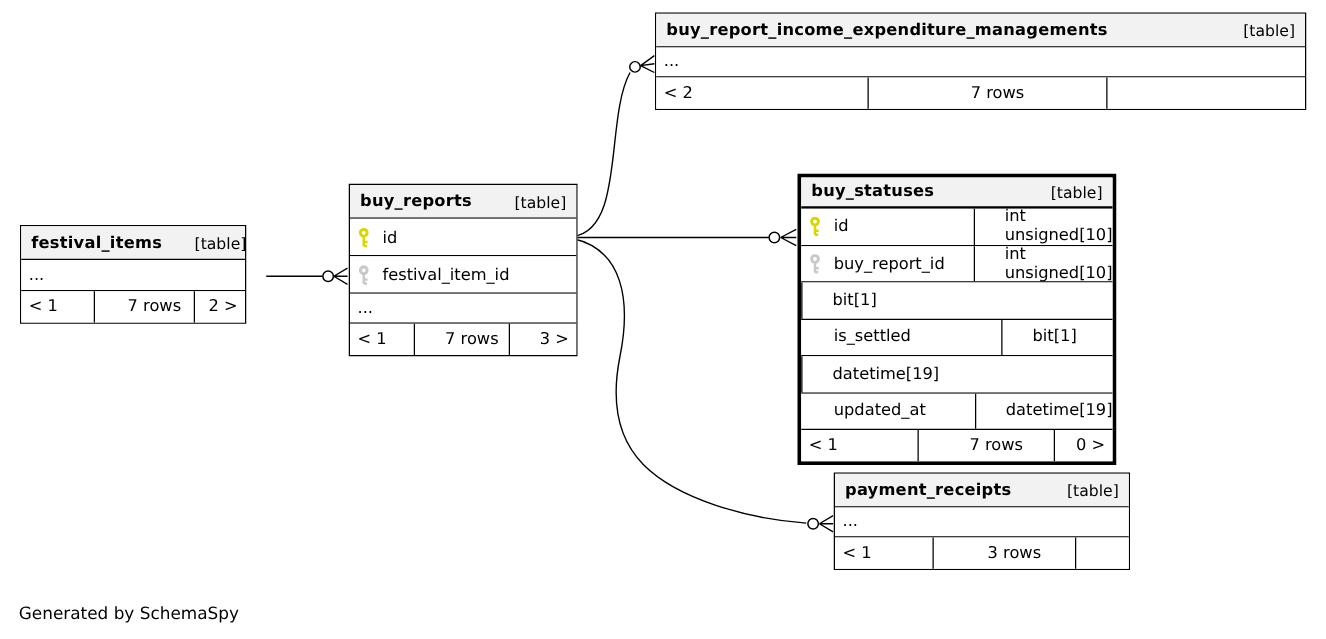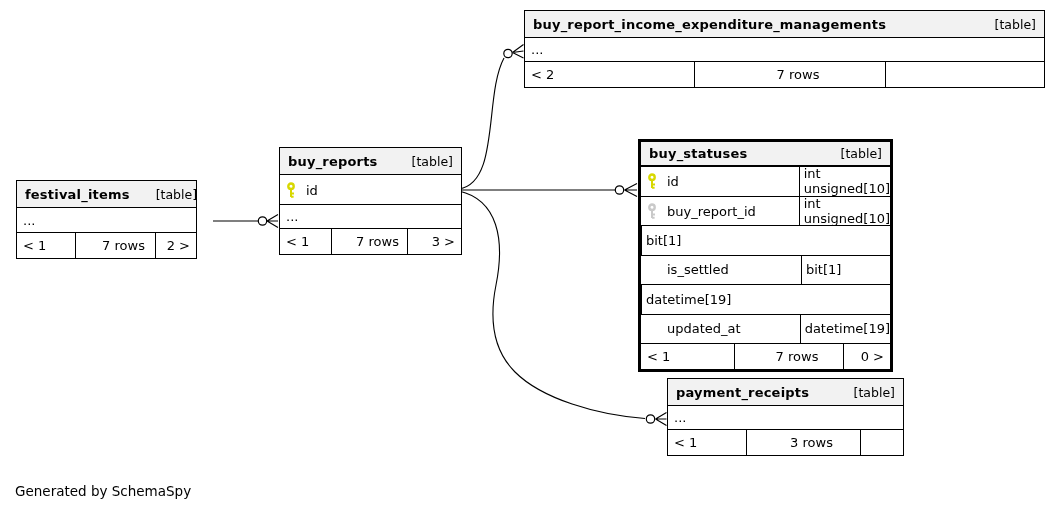--- a/index.html
+++ b/index.html
@@ -46,21 +46,21 @@
     box-sizing: border-box;
     background: #fff;
   }
   .row:last-child { border-bottom: none; }
   .name-cell { display: flex; align-items: flex-end; padding-left: 6px; box-sizing: border-box; }
   .key-gutter { width: 20px; display: inline-flex; align-items: center; justify-content: flex-start; }
   .key-icon.pk { color: var(--pk-key); }
   .key-icon.fk { color: var(--fk-key); }
   .type-cell {
     border-left: 1px solid var(--line);
-    padding-left: 4px;
+    padding-left: 24px;
     align-self: stretch;
     display: flex; align-items: center;
     flex: 1;
     box-sizing: border-box;
   }
   .ellipsis-row { padding-left: 6px; height: 24px; }
   .tbl-footer {
     display: flex; align-items: stretch;
     font-size: 13px;
     height: 25px;
@@ -152,20 +152,31 @@
     <span class="name-cell">
       <span class="key-gutter">
           <svg class="key-icon pk" width="10" height="16" viewBox="0 0 10 16">
             <circle cx="5" cy="4.2" r="2.7" fill="none" stroke="currentColor" stroke-width="2.4"></circle>
             <path d="M5 7 V15 M5 11.5 H8 M5 14.7 H7.6" stroke="currentColor" stroke-width="2" fill="none"></path>
           </svg>
         </span>
       <span>id</span>
     </span>
   </div>
+  <div class="row col-row">
+    <span class="name-cell">
+      <span class="key-gutter">
+          <svg class="key-icon fk" width="10" height="16" viewBox="0 0 10 16">
+            <circle cx="5" cy="4.2" r="2.7" fill="none" stroke="currentColor" stroke-width="2.4"></circle>
+            <path d="M5 7 V15 M5 11.5 H8 M5 14.7 H7.6" stroke="currentColor" stroke-width="2" fill="none"></path>
+          </svg>
+        </span>
+      <span>festival_item_id</span>
+    </span>
+  </div>
   <div class="row ellipsis-row">...</div>
   <div class="row tbl-footer">
     <span class="f-left">&lt; 1</span>
     <span class="f-center">7 rows</span>
     <span class="f-right">3 &gt;</span>
   </div>
 </div>
 
 <div class="tbl" id="t-brem">
   <div class="tbl-header">

